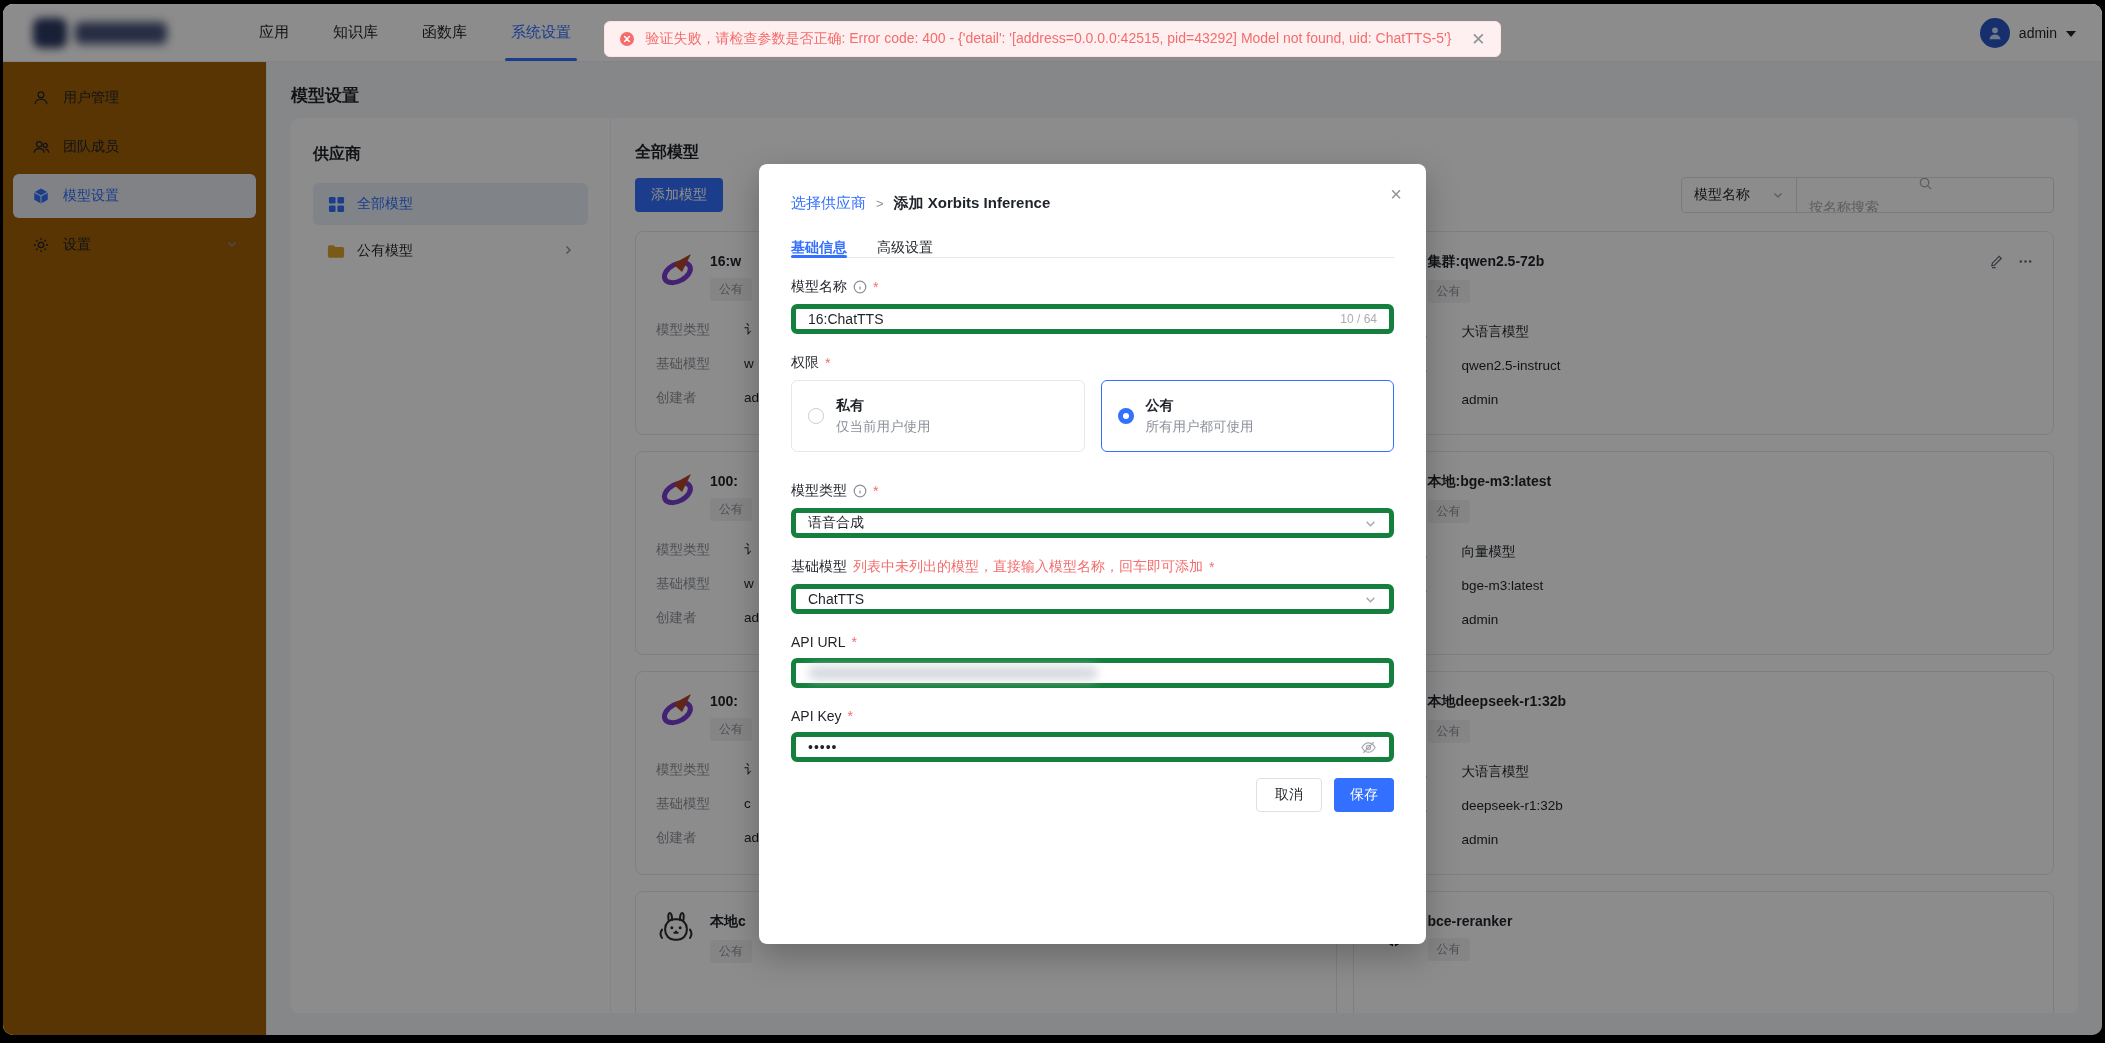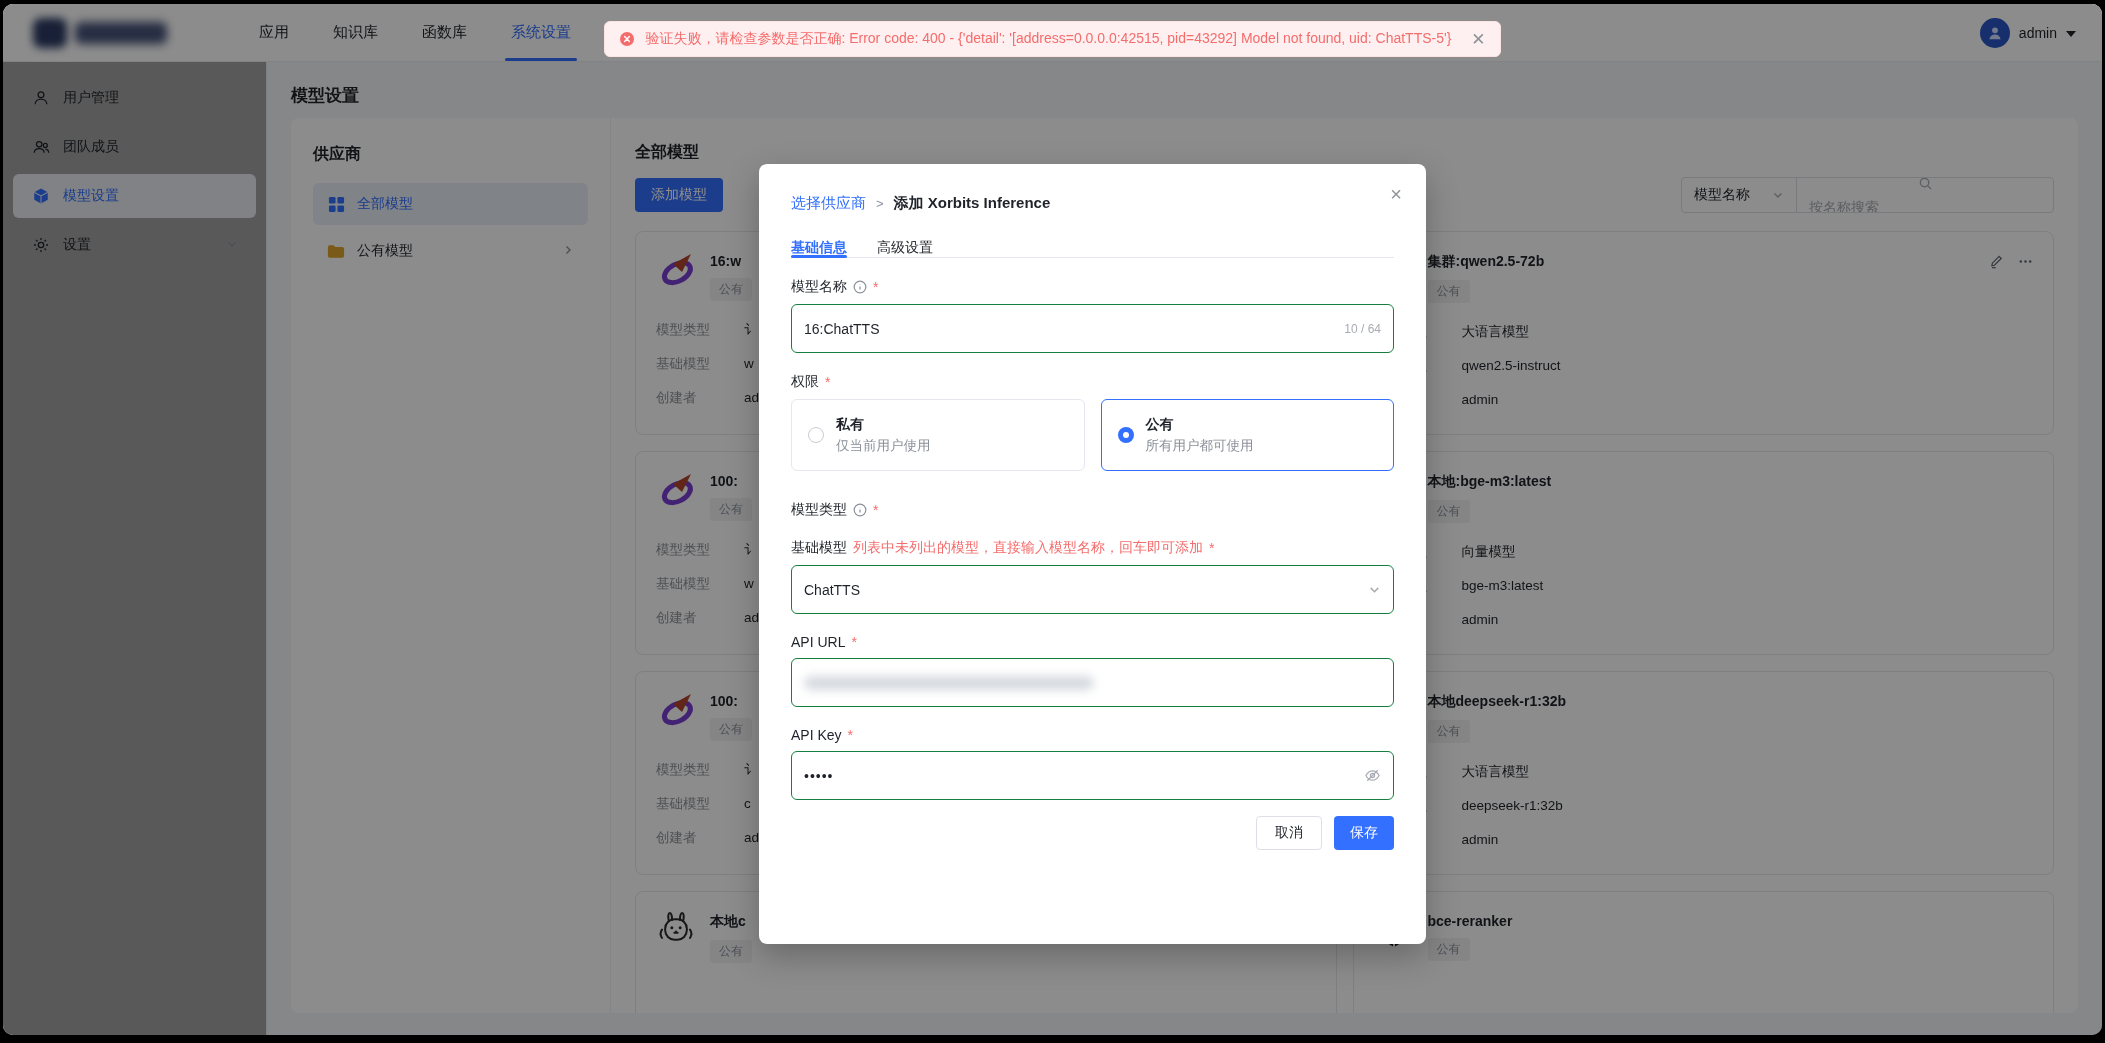--- a/index.html
+++ b/index.html
@@ -16,21 +16,21 @@
   .tab.active { color:#3370ff; }
   .tab.active::after { content:""; position:absolute; left:-6px; right:-6px; bottom:0; height:3px; background:#3370ff; border-radius:2px; }
   .nav-user { margin-left:auto; margin-right:26px; display:flex; align-items:center; gap:9px; }
   .avatar { width:30px; height:30px; border-radius:50%; background:#2a56c6; display:flex; align-items:center; justify-content:center; }
   .nav-user .uname { font-size:14px; color:#1f2329; }
   .caret { width:0; height:0; border-left:5px solid transparent; border-right:5px solid transparent; border-top:6px solid #1f2329; margin-top:2px; }
 
   .body-row { display:flex; height:calc(100% - 58px); }
 
   
-  .sidebar { width:264px; background:#a3a3a3; border-right:1px solid #e8eaed; padding:14px 10px 0; }
+  .sidebar { width:264px; background:#a16207; border-right:1px solid #e8eaed; padding:14px 10px 0; }
   .side-item { height:44px; display:flex; align-items:center; gap:12px; padding:0 18px; border-radius:6px; font-size:14px; color:#1f2329; cursor:pointer; margin-bottom:5px; }
   .side-item.active { background:#e9edf4; color:#3370ff; }
   .side-item .sic { width:20px; height:20px; display:flex; align-items:center; justify-content:center; flex:none; }
   .side-item .chev { margin-left:auto; }
 
   
   .main { flex:1; display:flex; flex-direction:column; padding:22px 24px; overflow:hidden; }
   .page-title { font-size:17px; font-weight:bold; color:#1f2329; height:34px; }
   .panel { flex:1; margin-top:0; background:#fff; border-radius:8px; display:flex; overflow:hidden; }
 
@@ -84,21 +84,21 @@
   .m-tabs { margin-top:26px; display:flex; gap:30px; border-bottom:1px solid #e4e7ed; }
   .m-tab { font-size:14px; color:#1f2329; padding-bottom:0; position:relative; cursor:pointer; }
   .m-tab.active { color:#3370ff; font-weight:bold; }
   .m-tab.active::after { content:""; position:absolute; left:0; right:0; bottom:-1px; height:3px; background:#3370ff; border-radius:2px; }
 
   .fgroup { margin-top:20px; }
   .fgroup.gap-lg { margin-top:30px; }
   .flabel { font-size:14px; color:#1f2329; display:flex; align-items:center; gap:6px; margin-bottom:8px; }
   .star { color:#f56c6c; }
   .hint { color:#f56c6c; }
-  .inp { height:49px; border:1px solid #15803d; border-radius:6px; display:flex; align-items:center; padding:0 12px; background:#fff; }
+  .inp { height:30px; border:5px solid #15803d; border-radius:6px; display:flex; align-items:center; padding:0 12px; background:#fff; }
   .inp input { flex:1; border:none; outline:none; font-size:14px; color:#1f2329; background:transparent; }
   .counter { font-size:12px; color:#a8abb2; white-space:nowrap; }
   .sel { cursor:pointer; justify-content:space-between; }
   .sel .sval { font-size:14px; color:#1f2329; }
   .blur-bar { width:290px; height:14px; background:#cfd3da; border-radius:7px; filter:blur(5px); opacity:.85; }
   .bullets { font-size:14px; color:#1f2329; letter-spacing:1px; flex:1; }
 
   .perm-grid { display:grid; grid-template-columns:1fr 1fr; gap:16px; }
   .perm-card { height:72px; border:1px solid #e4e7ed; border-radius:6px; display:flex; align-items:center; gap:12px; padding:0 16px; cursor:pointer; background:#fff; }
   .perm-card.selected { border-color:#3370ff; }
@@ -555,20 +555,26 @@
 
     <div class="fgroup gap-lg">
       <div class="flabel">
         <span>模型类型</span>
         <svg width="14" height="14" viewBox="0 0 14 14" fill="none" stroke="#8a8f99" stroke-width="1.2">
             <circle cx="7" cy="7" r="5.8"></circle>
             <path d="M7 6.4v3.2M7 4.2v.3"></path>
           </svg>
         <span class="star">*</span>
       </div>
+      <div class="inp sel">
+        <span class="sval">语音合成</span>
+        <svg width="13" height="13" viewBox="0 0 12 12" fill="none" stroke="#a8abb2" stroke-width="1.4">
+            <path d="M2.5 4.5L6 8l3.5-3.5"></path>
+          </svg>
+      </div>
     </div>
 
     <div class="fgroup">
       <div class="flabel">
         <span>基础模型</span>
         <span class="hint">列表中未列出的模型，直接输入模型名称，回车即可添加</span>
         <span class="star">*</span>
       </div>
       <div class="inp sel">
         <span class="sval">ChatTTS</span>

